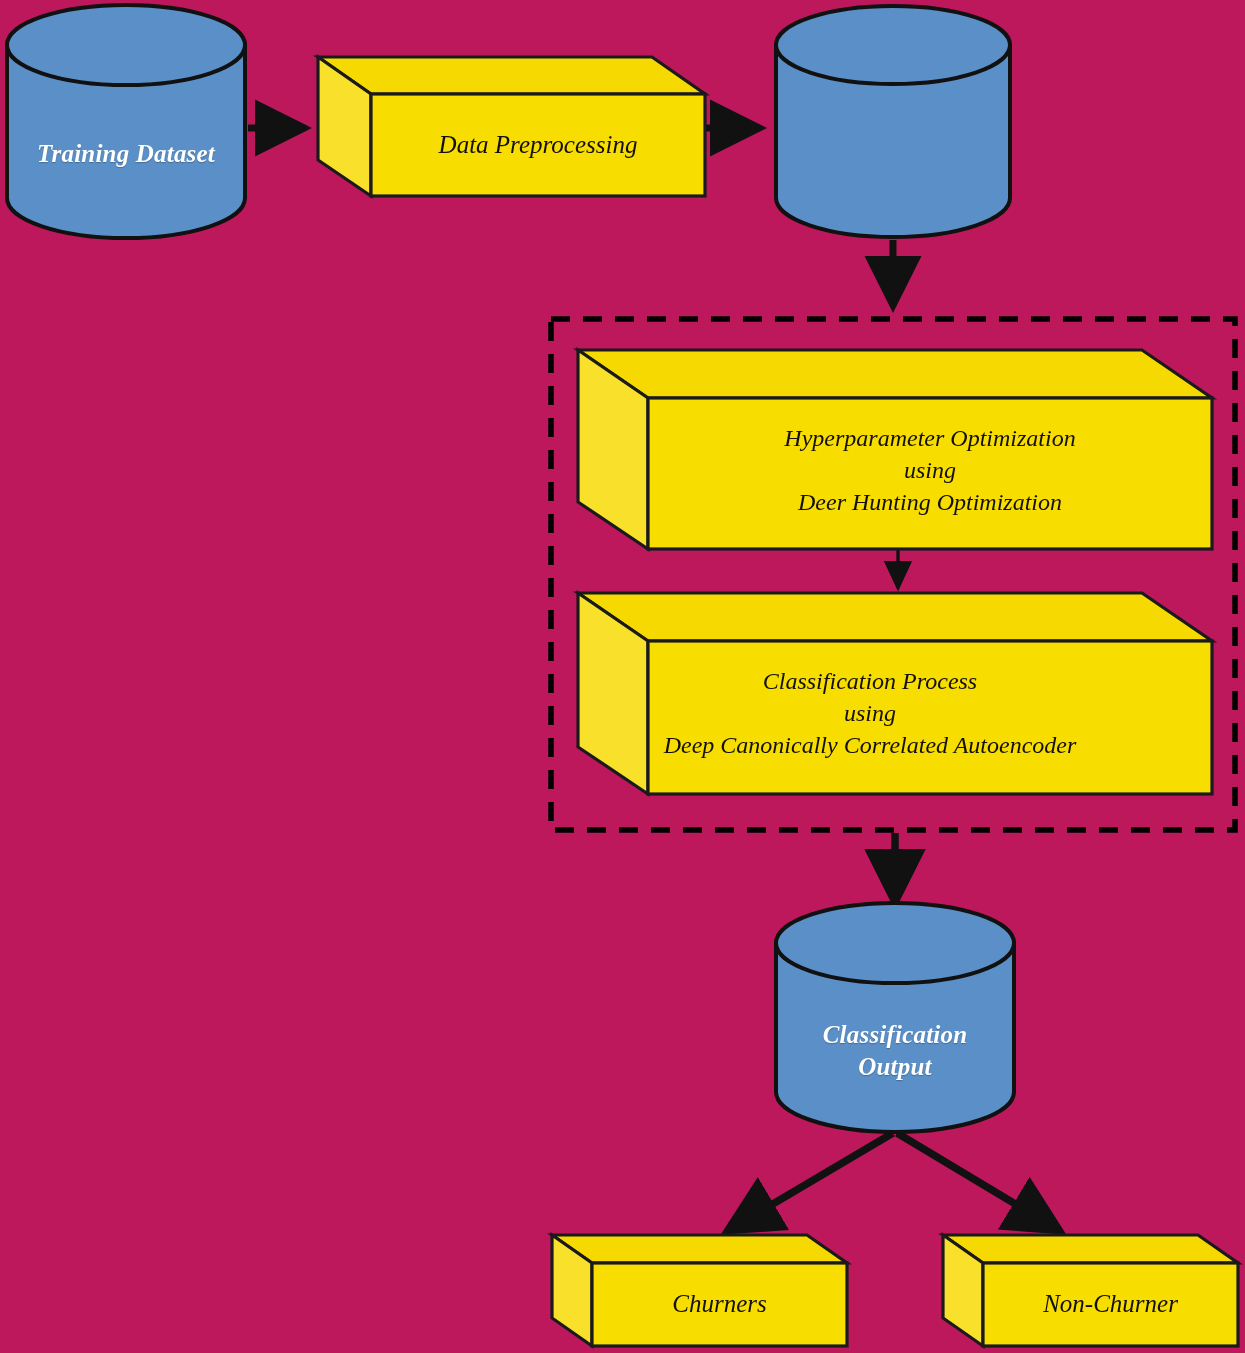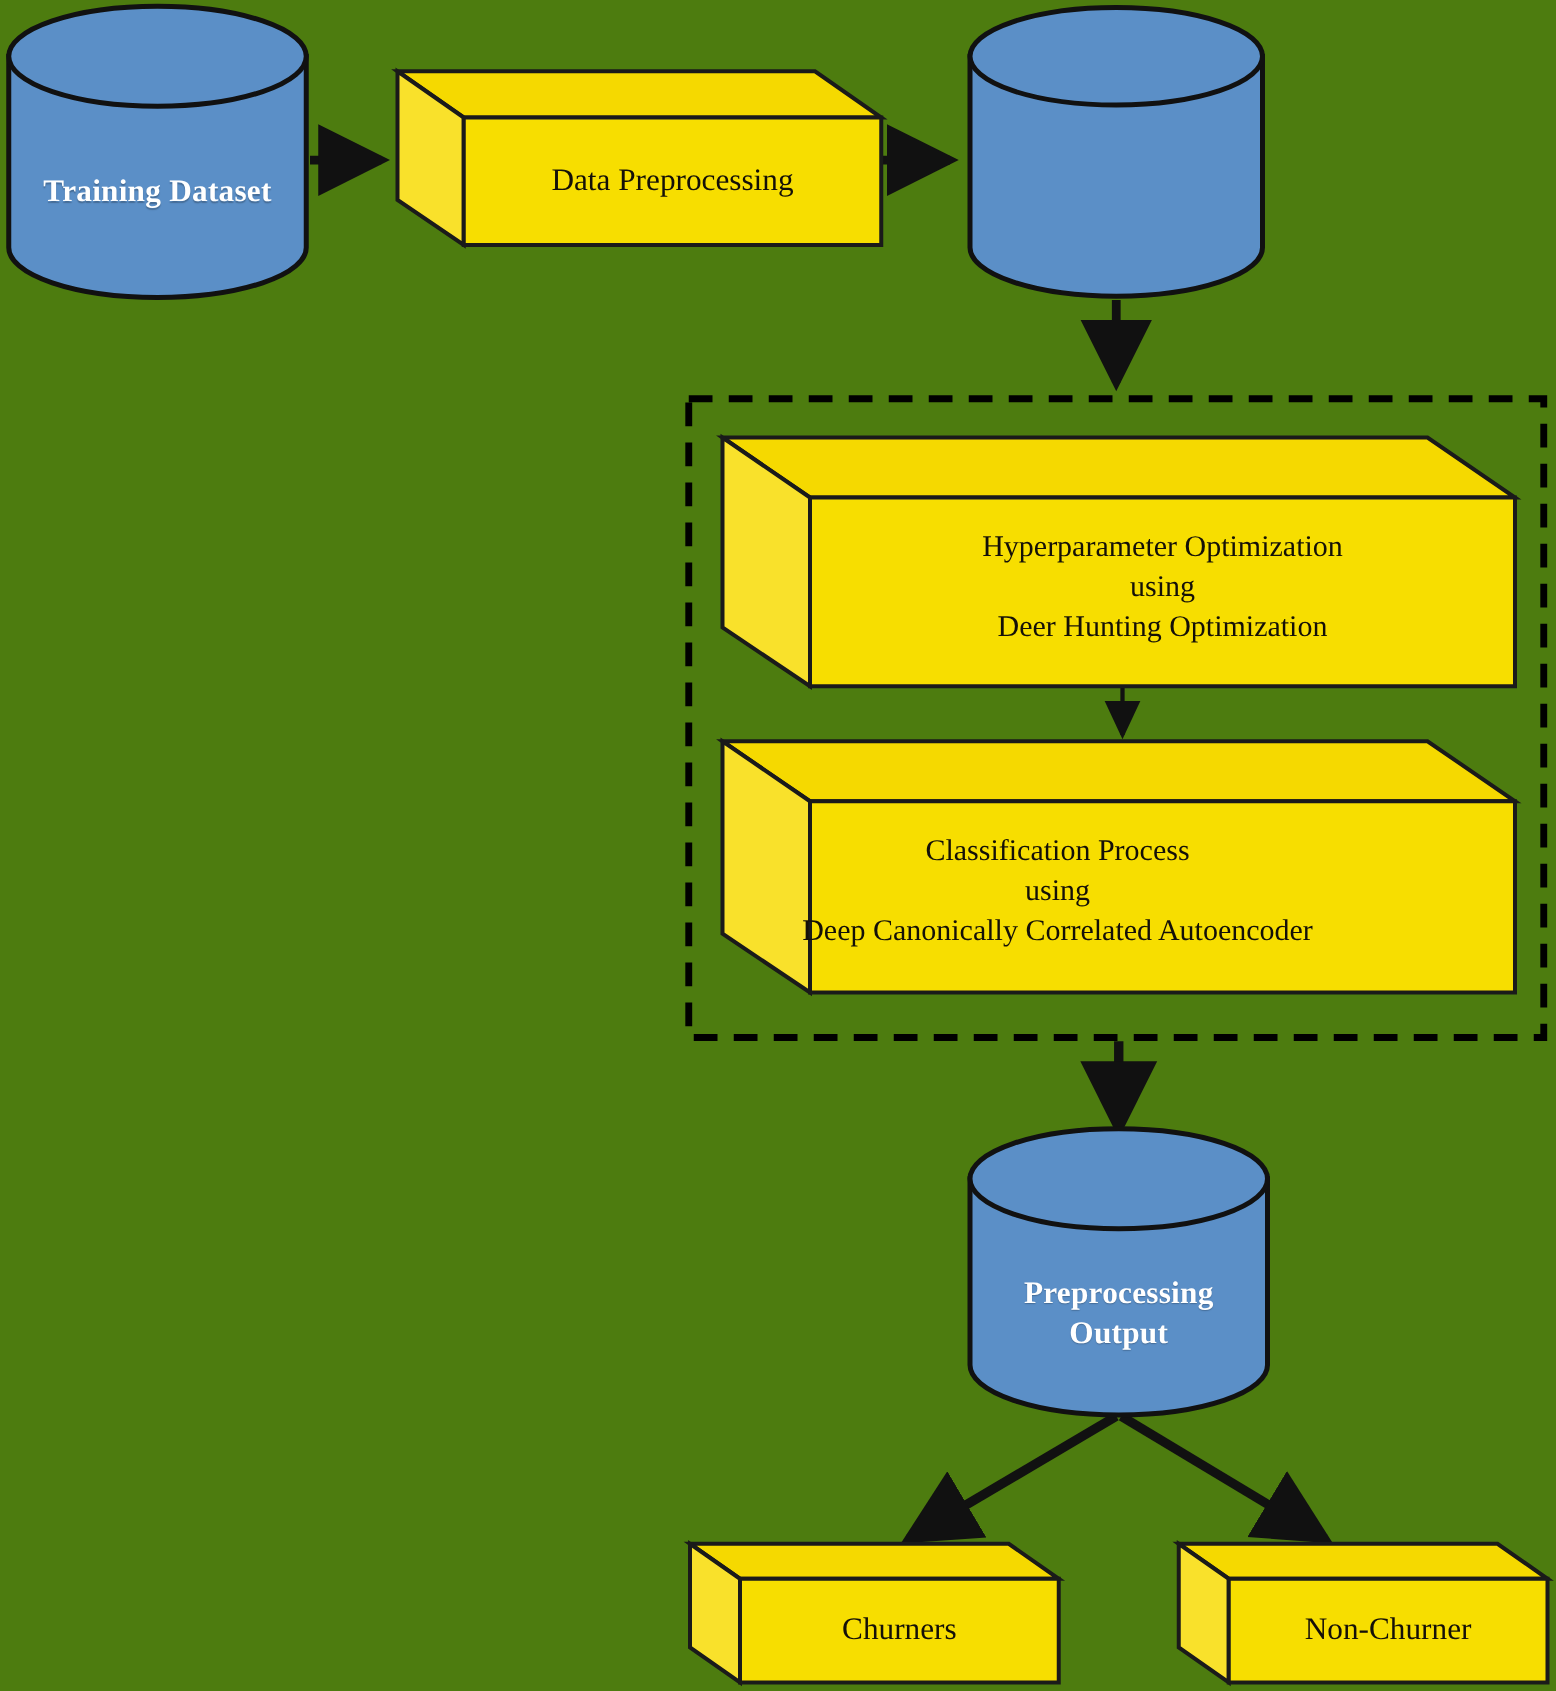--- a/index.html
+++ b/index.html
@@ -10,21 +10,22 @@
   body {
     width: 1245px;
     height: 1353px;
     font-family: "Liberation Serif", "DejaVu Serif", serif;
     overflow: hidden;
   }
   #diagram-root {
     position: relative;
     width: 1245px;
     height: 1353px;
-    background: #4d7c0f;
+    background: #be185d;
+    font-style: italic;
   }
   svg.canvas {
     position: absolute;
     top: 0;
     left: 0;
     width: 1245px;
     height: 1353px;
     display: block;
   }
   .node-label {
@@ -146,24 +147,24 @@
 
   <div class="node-label cyl-label" style="left:6px; top:138px; width:240px;">Training Dataset</div>
 
   <div class="node-label box-label" style="left:371px; top:129px; width:334px;">Data Preprocessing</div>
 
 
   <div class="node-label box-label multiline" style="left:648px; top:423px; width:564px;">Hyperparameter Optimization
 using
 Deer Hunting Optimization</div>
 
-  <div class="node-label box-label multiline" style="left:620px; top:666px; width:452px;">Classification Process
+  <div class="node-label box-label multiline" style="left:644px; top:666px; width:452px;">Classification Process
 using
 Deep Canonically Correlated Autoencoder</div>
 
-  <div class="node-label cyl-label" style="left:776px; top:1019px; width:238px;">Preprocessing
+  <div class="node-label cyl-label" style="left:776px; top:1019px; width:238px;">Classification
 Output</div>
 
   <div class="node-label box-label" style="left:983px; top:1288px; width:255px;">Non-Churner</div>
 
   <div class="node-label box-label" style="left:592px; top:1288px; width:255px;">Churners</div>
 
 </div>
 
 </body></html>

